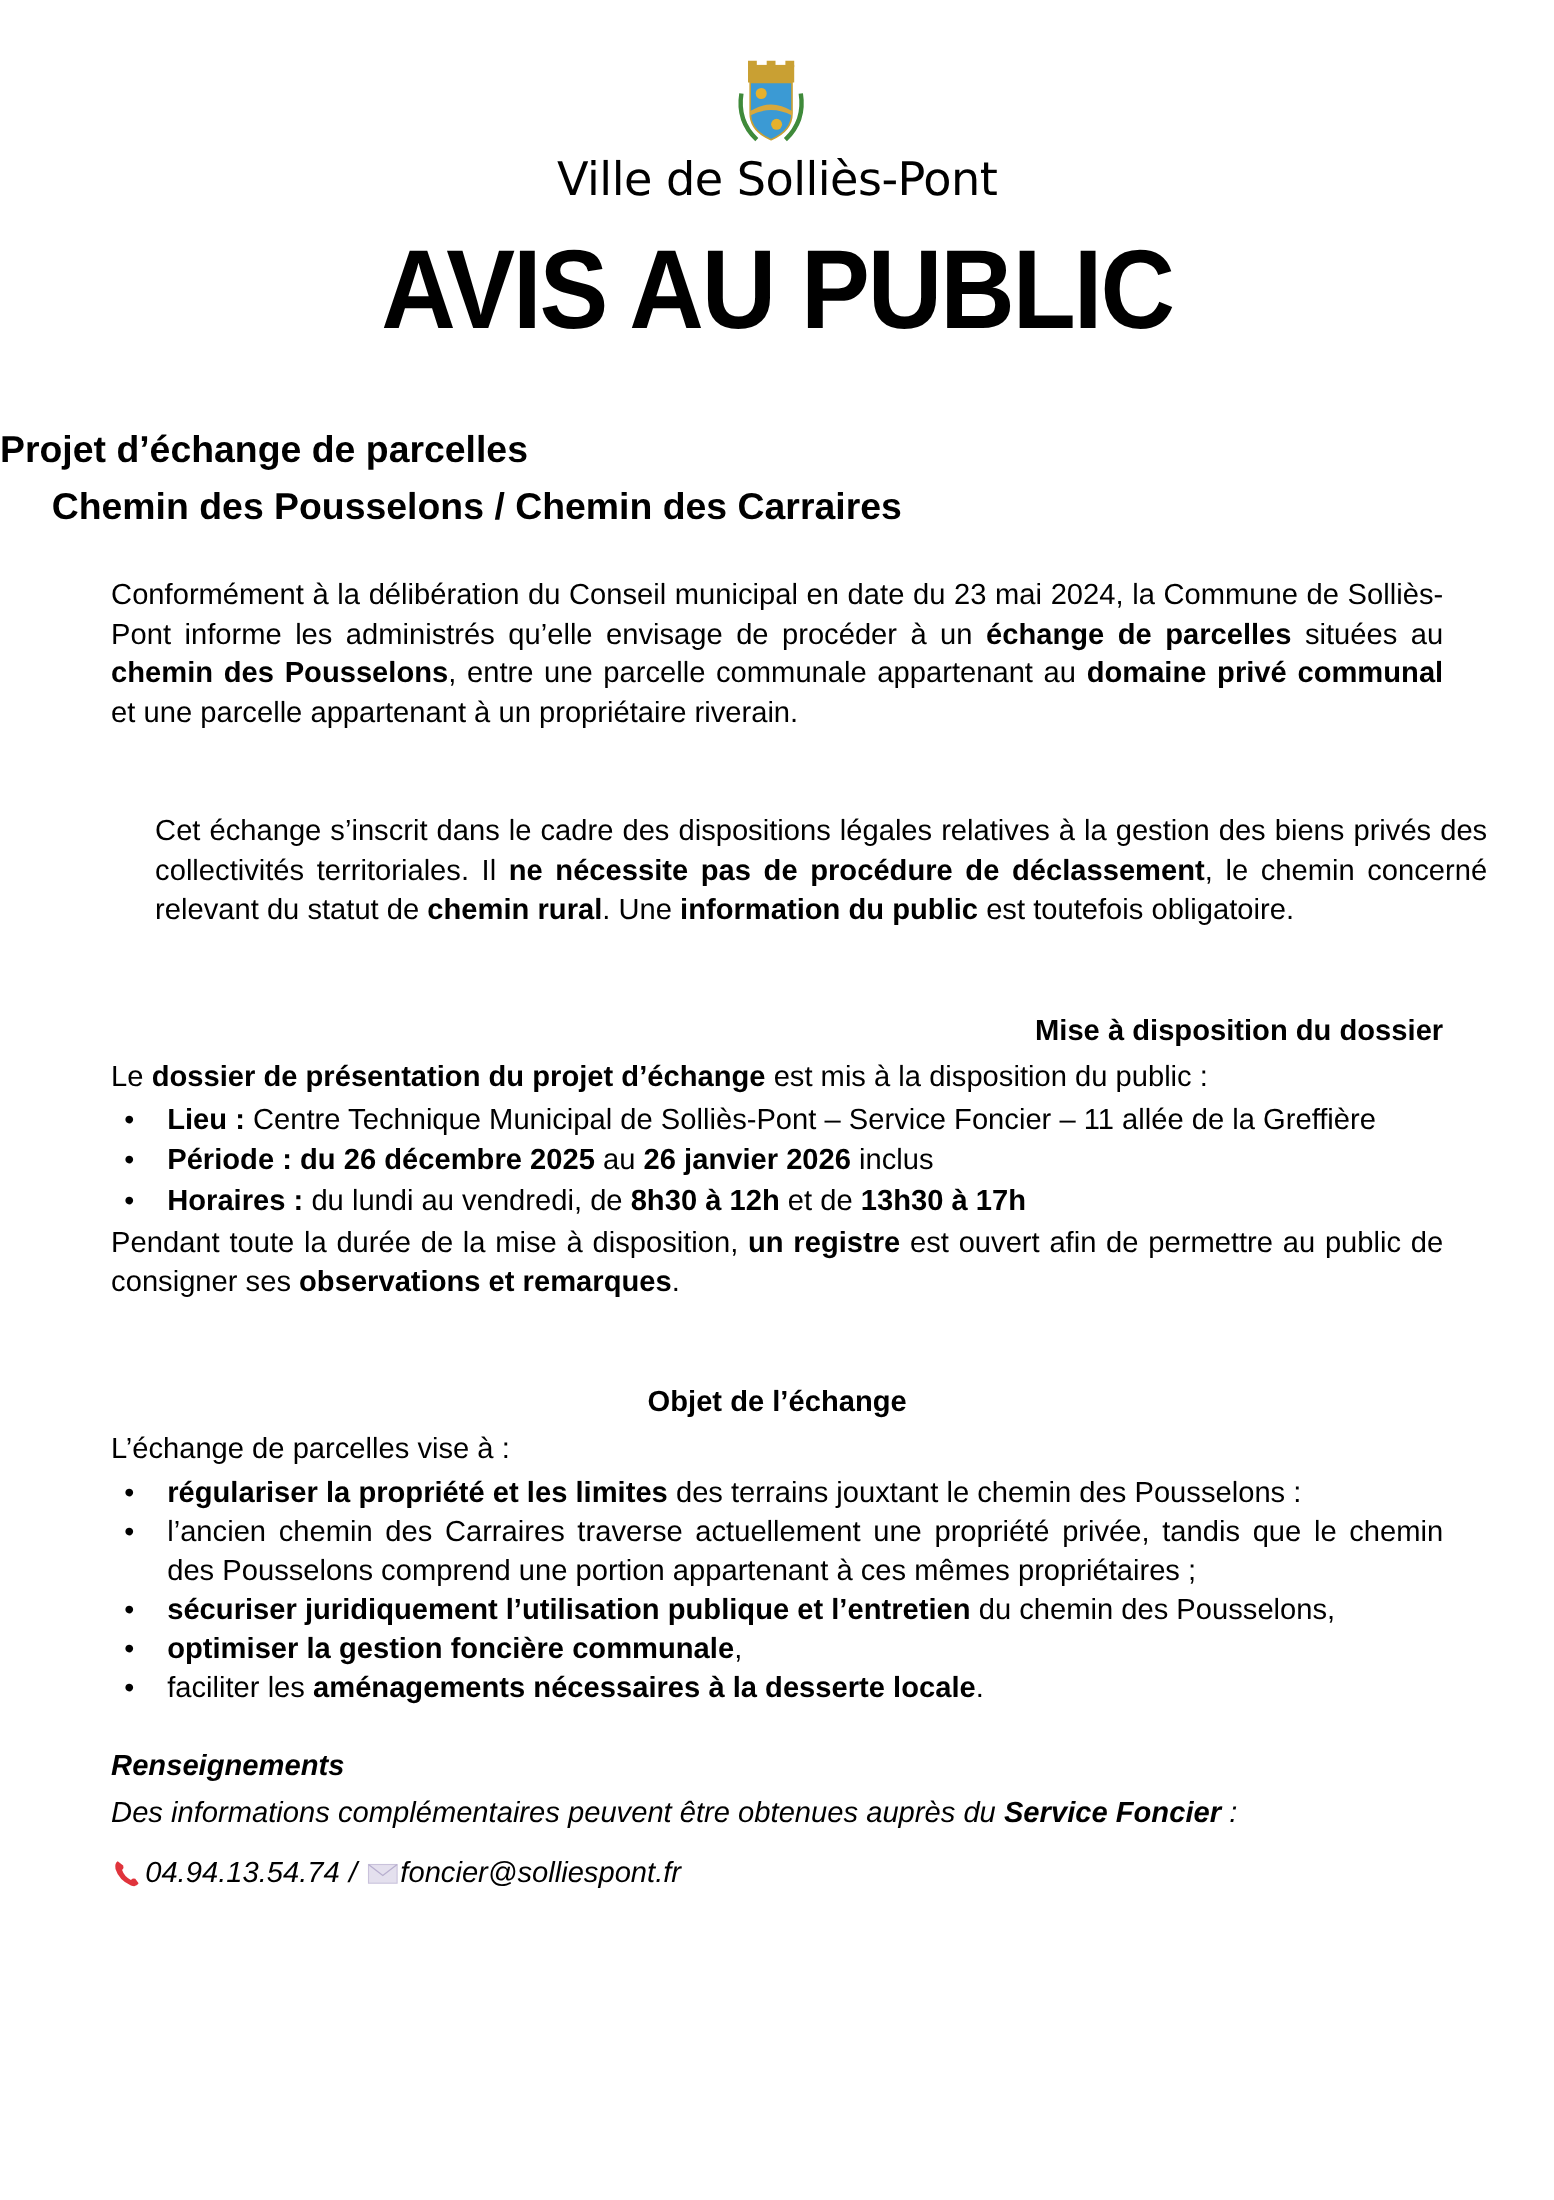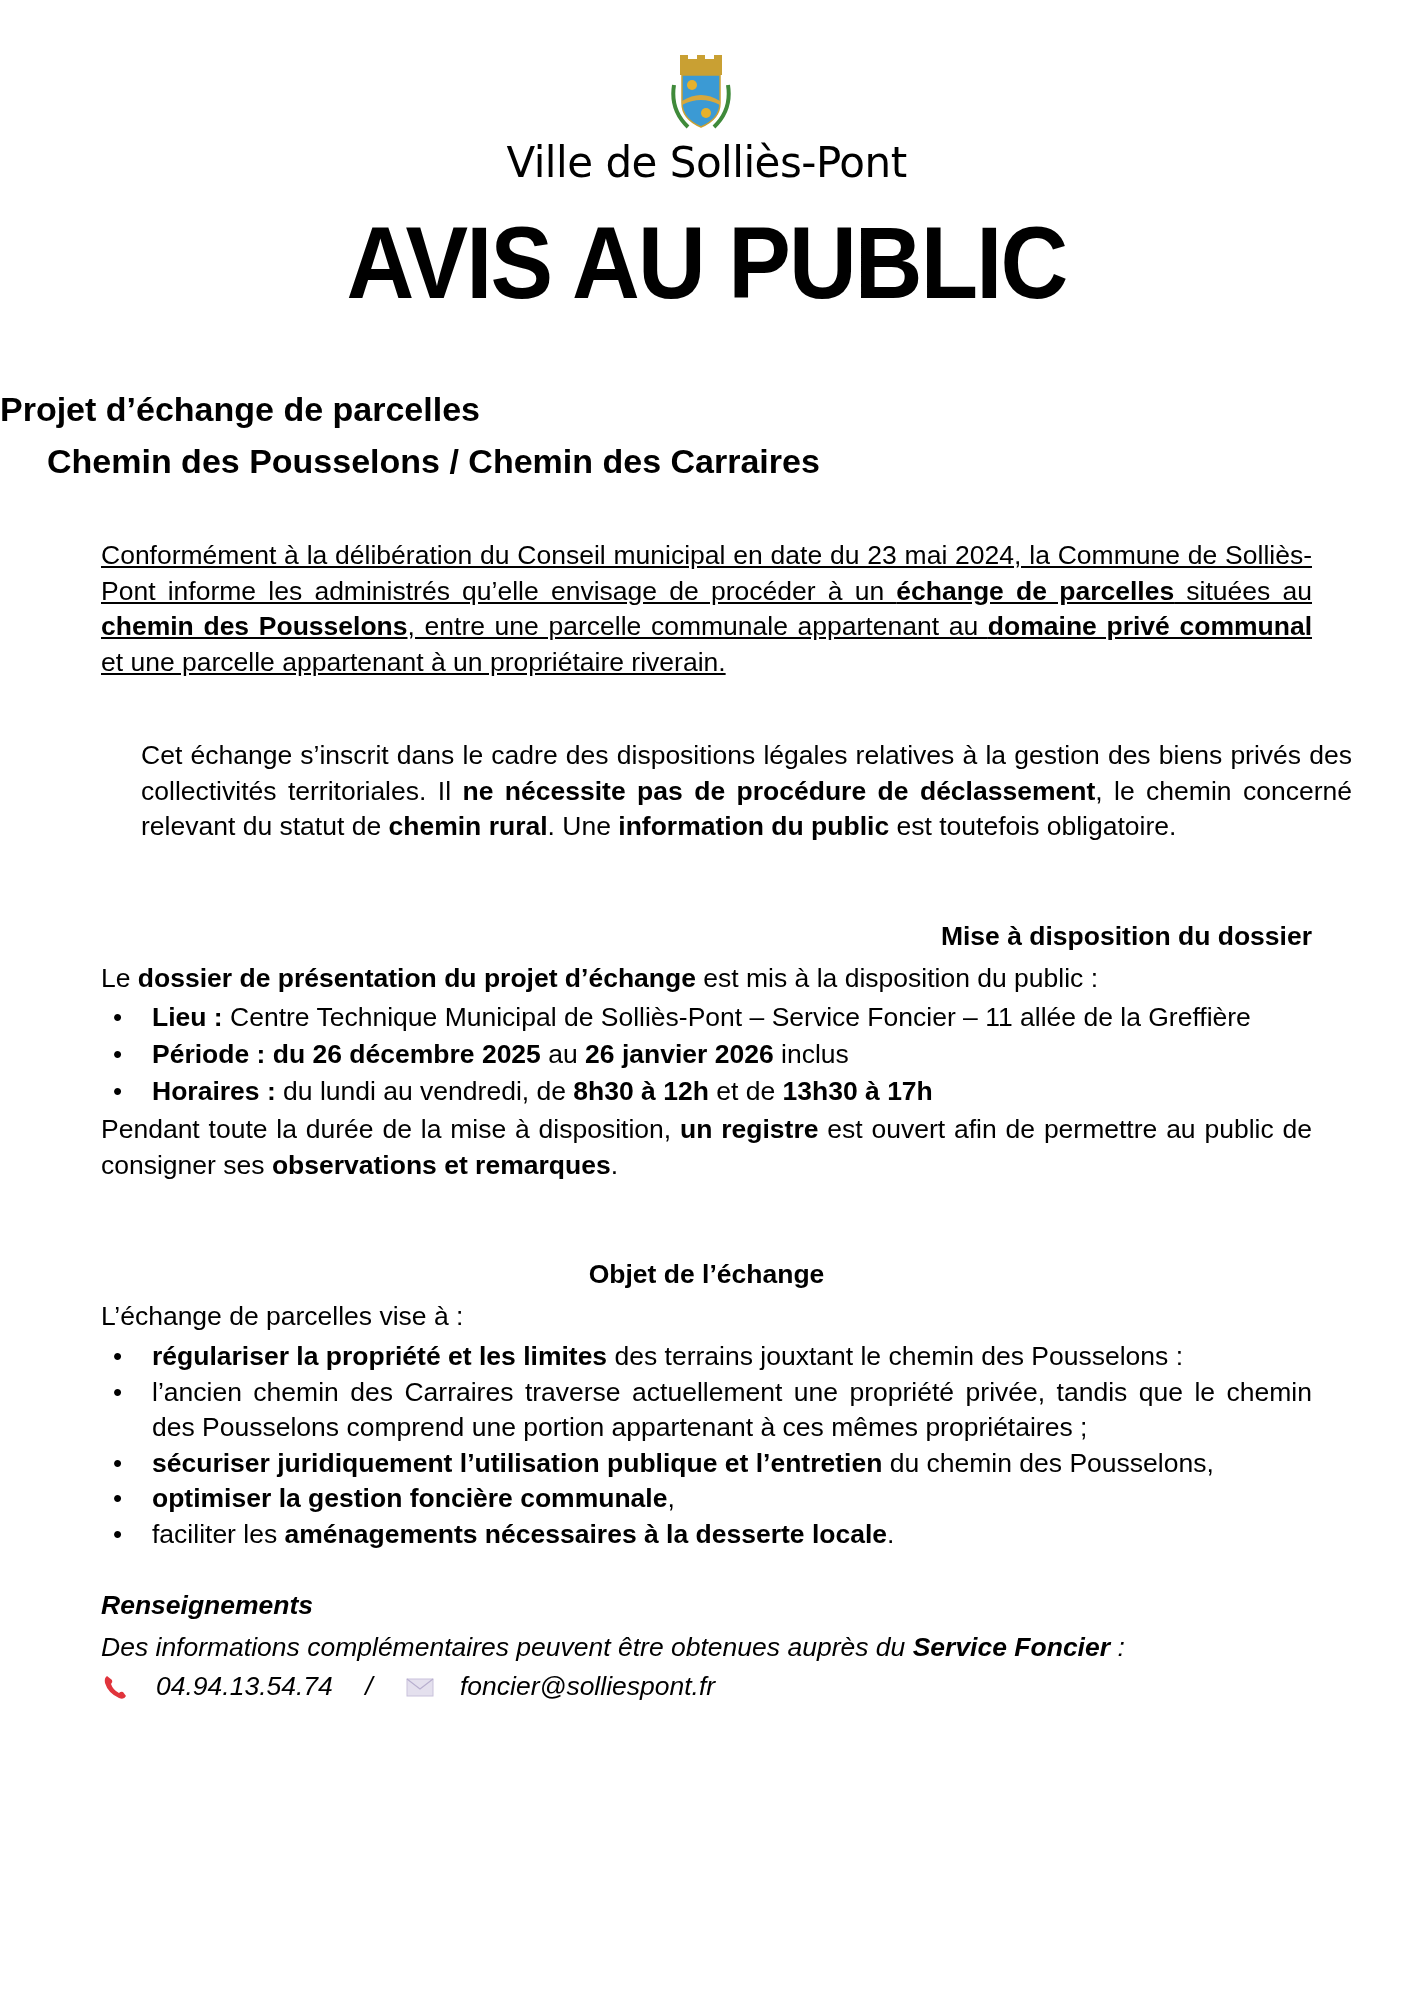--- a/index.html
+++ b/index.html
@@ -7,30 +7,30 @@
     .page { position: absolute; left: 0; top: 0; width: 1239px; height: 2000px; }
     .crest { position: absolute; left: 668px; top: 55px; width: 66px; height: 80px; }
     .town { position: absolute; left: 0; width: 1413px; top: 138px; text-align: center; font-family: "DejaVu Sans", sans-serif; font-size: 42px; letter-spacing: -0.5px; }
     .title { position: absolute; left: 0; width: 1413px; top: 212px; text-align: center; font-weight: bold; font-size: 102px; letter-spacing: -2px; transform: scaleX(0.92); transform-origin: center; line-height: 1; }
     .subtitle { position: absolute; left: 0; width: 1413px; text-align: left; font-weight: bold; font-size: 34px; }
     .sub1 { top: 390px; }
     .sub2 { top: 442px; margin-left: 47px; }
     .content { position: absolute; left: 101px; width: 1211px; font-size: 26.5px; line-height: 35.5px; }
     p { margin: 0; }
     .just { text-align: justify; }
-    .block1 { top: 538px; text-decoration: underline; }
+    .block1 { top: 523px; }
     .block2 { top: 738px; margin-left: 40px; }
     .h { font-weight: bold; font-size: 26.5px; }
     .block3 { top: 919px; }
     ul { margin: 0; padding: 0; list-style: none; }
     li { position: relative; padding-left: 51px; }
     li::before { content: "\2022"; position: absolute; left: 12px; top: 0; font-size: 26px; }
     .block4 { top: 1257px; }
     .block5 { top: 1588px; font-style: italic; }
-    .contact { display: flex; align-items: center; gap: 25px; margin-top: 4px; }
+    .contact { display: flex; align-items: center; gap: 1px; margin-top: 20px; }
     .ico { display: inline-block; width: 30px; height: 30px; }
     b { font-weight: bold; }
   </style>
 </head>
 <body>
 
 <div class="page">
 
   <svg class="crest" viewBox="0 0 66 80">
     <path d="M6 30 Q2 55 20 72" stroke="#3f8a3a" stroke-width="4" fill="none"></path>

